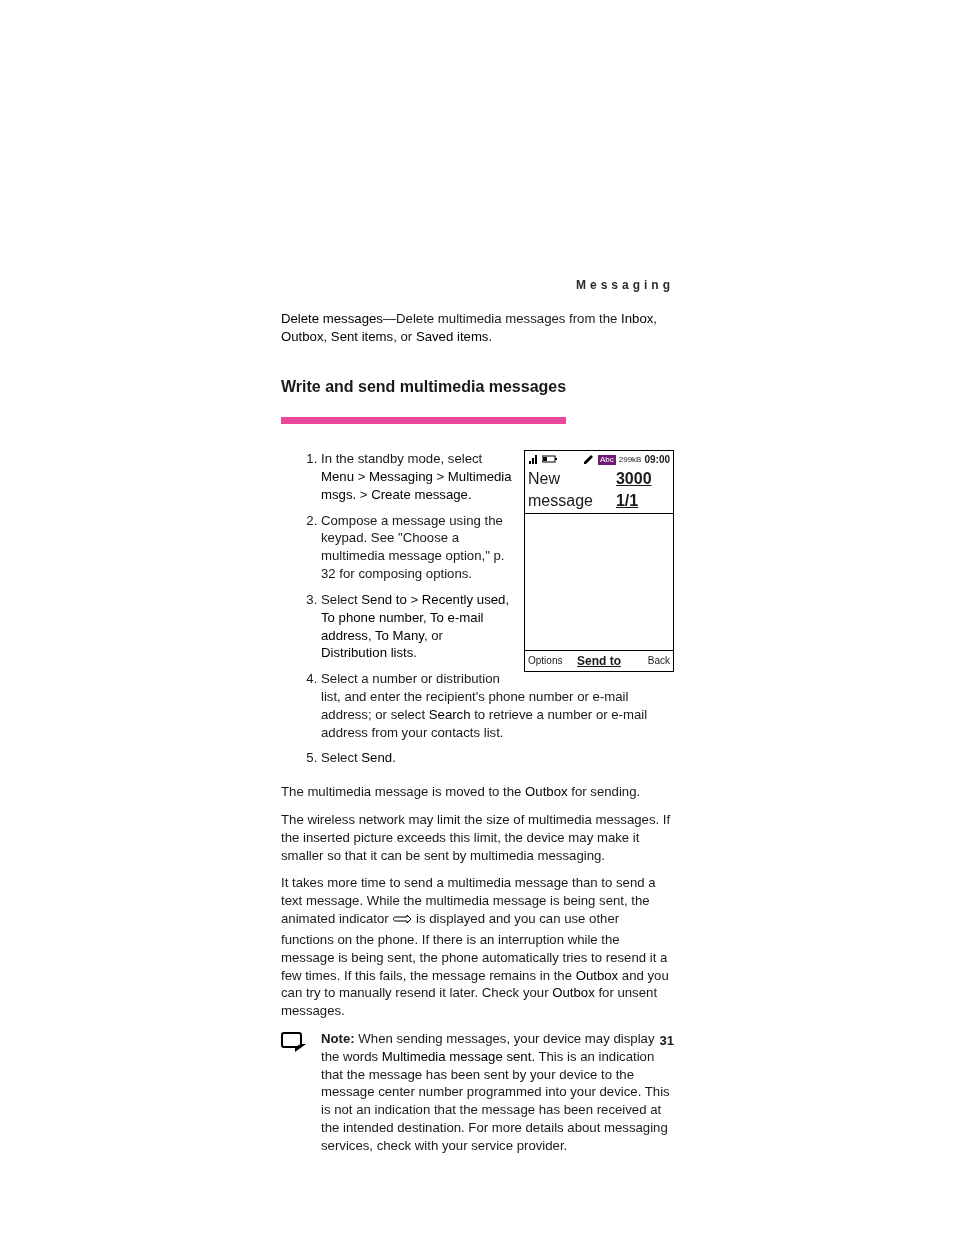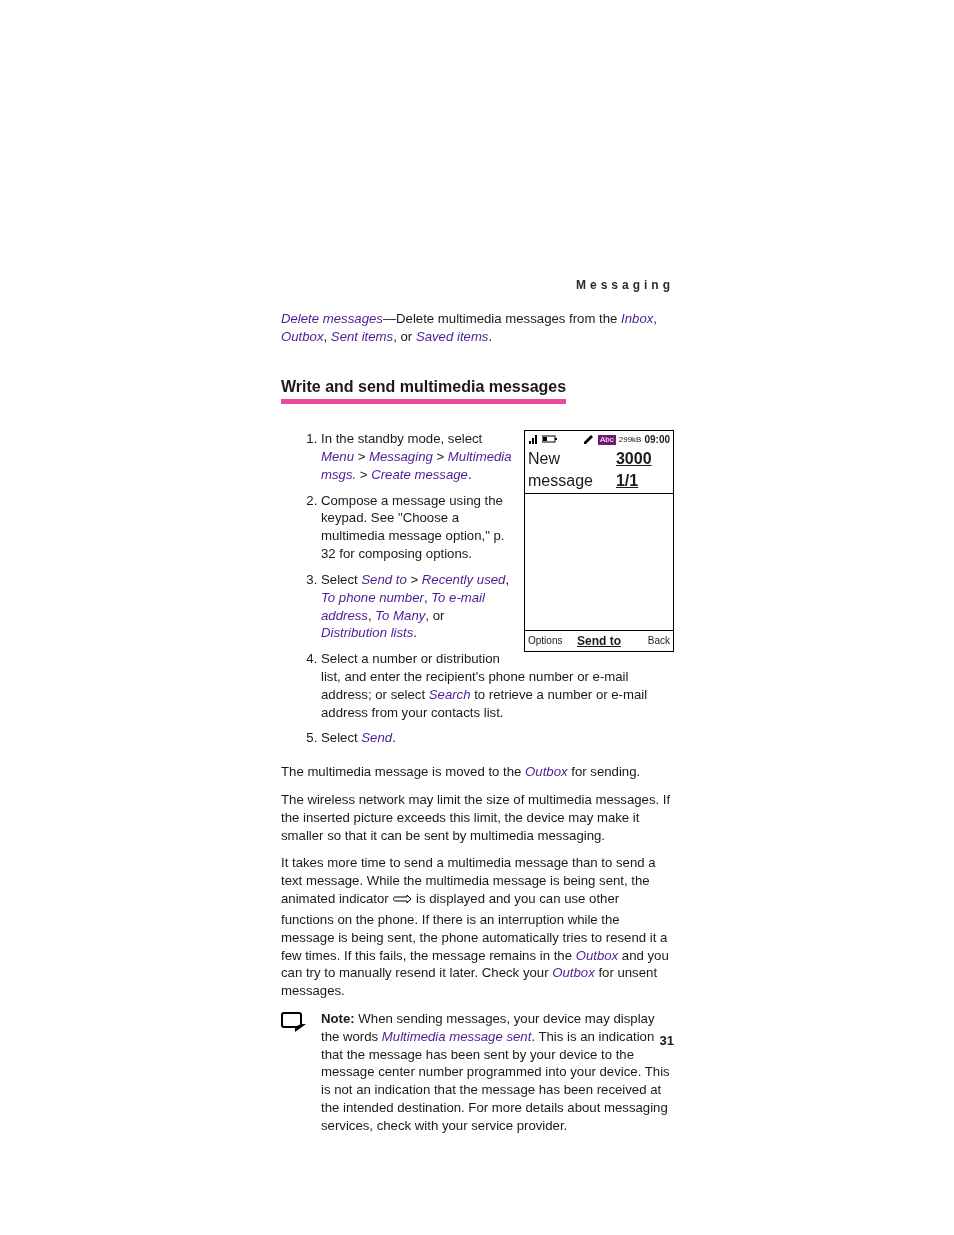--- a/index.html
+++ b/index.html
@@ -23,33 +23,32 @@
     font-weight: bold;
     letter-spacing: 4px;
     color: #2b2b2b;
     margin-bottom: 18px;
   }
   .body-text {
     font-size: 13.2px;
     line-height: 1.35;
   }
   a.link {
-    color: #4c1d95;
-    font-style: italic;
+    color: #000000;
     text-decoration: none;
   }
   .para {
     margin: 0 0 10px 0;
   }
   h2.section {
     font-size: 16px;
     font-weight: bold;
     margin: 20px 0 10px 0;
-    padding-bottom: 2px;
-    border-bottom: 5px solid #ec4899;
+    padding-bottom: 20px;
+    border-bottom: 7px solid #ec4899;
     display: inline-block;
   }
   ol.steps {
     list-style: decimal;
     padding-left: 24px;
     margin: 16px;
   }
   ol.steps > li {
     margin-bottom: 8px;
   }

